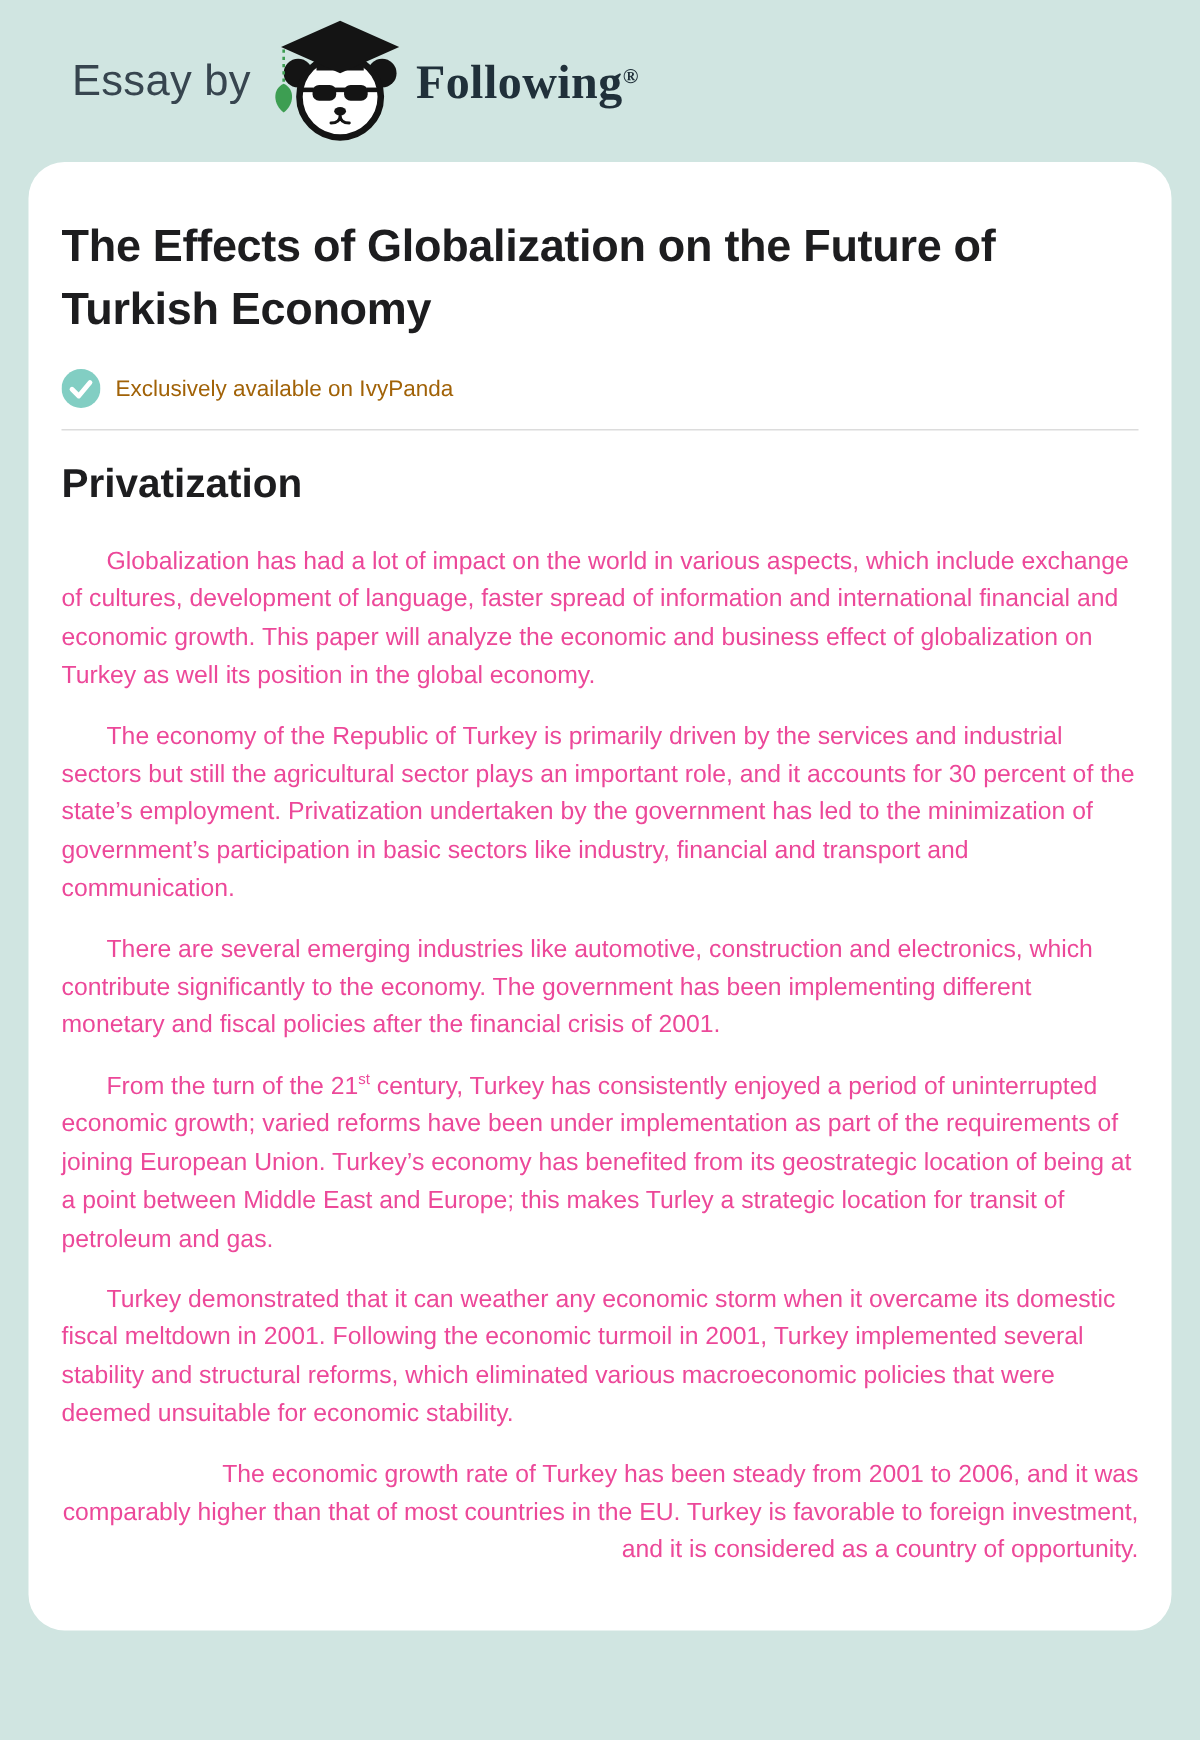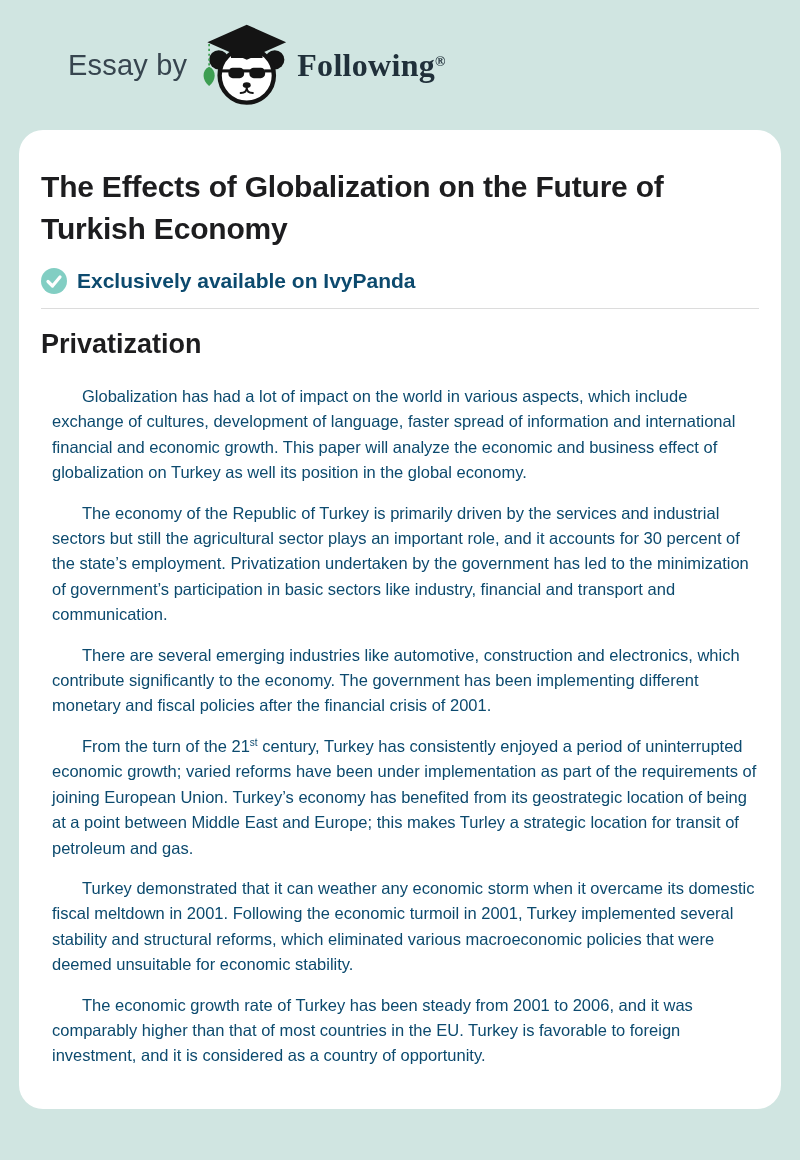--- a/index.html
+++ b/index.html
@@ -6,24 +6,24 @@
   body {
     width: 800px;
     height: 1160px;
     background: #d0e5e1;
     font-family: "Liberation Sans", "DejaVu Sans", sans-serif;
     overflow: hidden;
   }
 
   
   .site-header {
-    height: 130px;
+    height: 108px;
     display: flex;
     align-items: center;
-    padding-left: 68px;
+    padding-left: 48px;
     box-sizing: border-box;
   }
   .essay-by {
     font-size: 29px;
     color: #37454f;
     letter-spacing: 0.2px;
   }
   .logo-wrap {
     margin: 0 8px 0 14px;
     display: flex;
@@ -69,43 +69,43 @@
   }
   .check-circle {
     width: 26px;
     height: 26px;
     flex: 0 0 26px;
     display: flex;
     align-items: center;
     justify-content: center;
   }
   .badge-label {
-    font-size: 21px;
-    font-weight: 700;
-    color: #0c4a6e;
+    font-size: 15px;
+    font-weight: 400;
+    color: #a16207;
   }
   hr.divider {
     border: none;
     border-top: 1px solid #dcdcdc;
     margin: 0 0 20px 0;
   }
   h2.section-heading {
     margin: 0 0 24px 0;
     font-size: 27px;
     font-weight: 700;
     color: #1d1d1f;
   }
   .card p {
-    margin: 0 0 15px 11px;
+    margin: 0 0 15px 0;
     font-size: 16.5px;
     line-height: 25.4px;
-    color: #0c4a6e;
+    color: #ec4899;
     text-indent: 30px;
   }
-  .card p:last-child { margin-bottom: 0; }
+  .card p:last-child { margin-bottom: 0; text-align: right; }
   .card p sup {
     font-size: 10px;
     line-height: 0;
   }
 </style>
 </head>
 <body>
 
 <header class="site-header">
   <span class="essay-by">Essay by</span>

